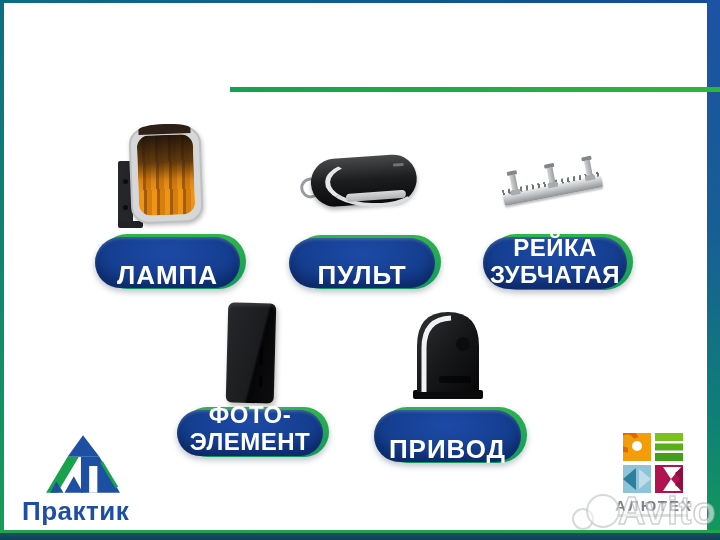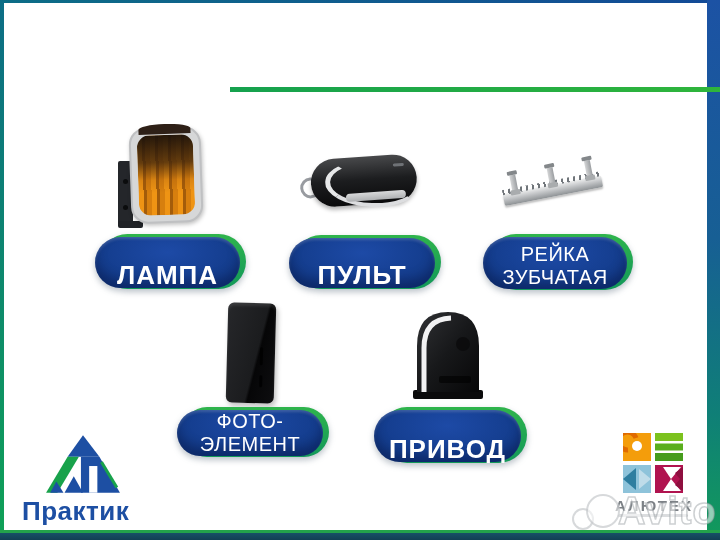--- a/index.html
+++ b/index.html
@@ -28,21 +28,21 @@
 
   
   .pill{position:absolute;z-index:3;filter:drop-shadow(0 3px 3px rgba(60,80,100,.35));}
   .pill::before{content:"";position:absolute;left:5px;right:-6px;top:-3px;bottom:-1px;
                 border-radius:30px;background:linear-gradient(180deg,#2fb44c,#12985a);}
   .pill-face{position:absolute;inset:0;border-radius:28px;
              background:radial-gradient(ellipse at 50% 30%,#1d4aa6 0%,#123a88 80%);
              box-shadow:inset 0 -8px 12px rgba(0,0,30,.30), inset 0 2px 3px rgba(255,255,255,.18);
              display:flex;flex-direction:column;align-items:center;justify-content:flex-end;}
   .pill-face .l1{color:#fff;font-weight:bold;font-size:26px;letter-spacing:1px;line-height:1;}
-  .pill-face.two .l1,.pill-face.two .l2{color:#fff;font-weight:normal;font-size:20px;letter-spacing:.5px;line-height:1.15;}
+  .pill-face.two .l1,.pill-face.two .l2{color:#fff;font-weight:bold;font-size:24px;letter-spacing:.5px;line-height:1.15;}
 
   .pill-lamp{left:95px;top:237px;width:145px;height:51px;}
   .pill-remote{left:289px;top:238px;width:146px;height:50px;}
   .pill-rack{left:483px;top:237px;width:144px;height:52px;}
   .pill-photocell{left:177px;top:410px;width:146px;height:46px;}
   .pill-drive{left:374px;top:410px;width:147px;height:52px;}
 
   
   .prod{position:absolute;z-index:2;}
   .p-lamp{left:118px;top:125px;width:82px;height:106px;}

